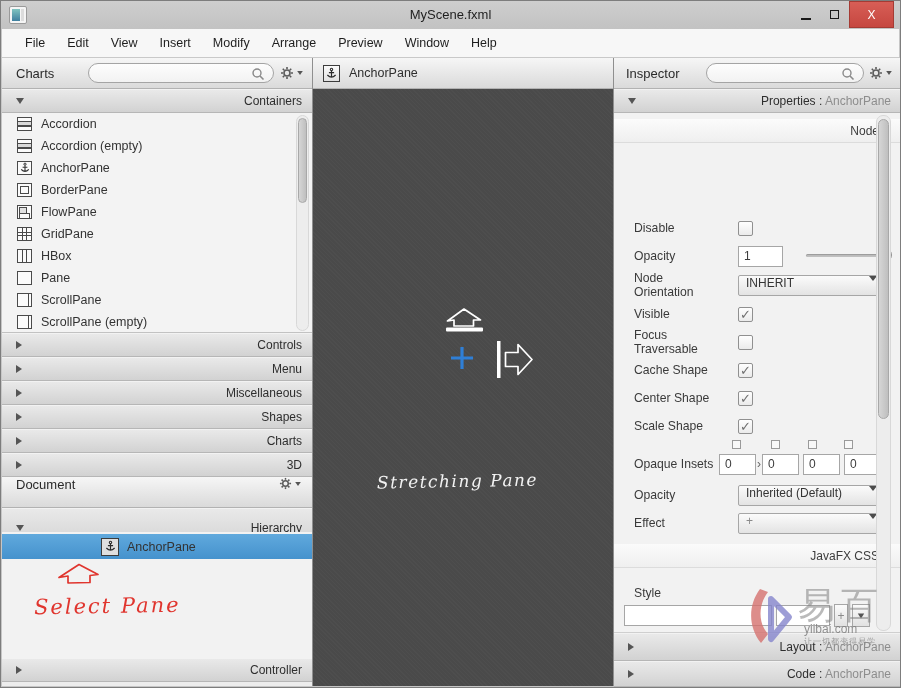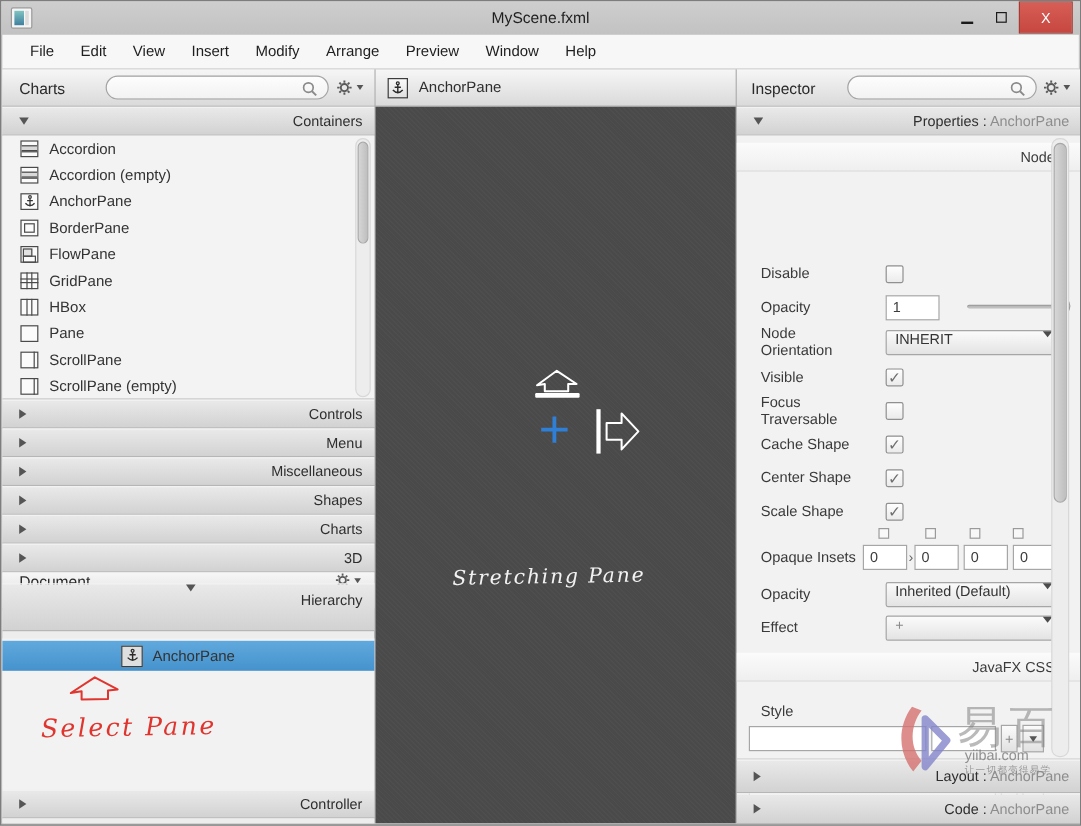--- a/index.html
+++ b/index.html
@@ -89,21 +89,21 @@
   .licon.hbox::before { content:""; position:absolute; left:4px; right:4px; top:-1px;
            bottom:-1px; border-left:1px solid #4a4a4a; border-right:1px solid #4a4a4a; }
   .licon.scrollpane::before { content:""; position:absolute; right:2px; top:-1px; bottom:-1px;
            border-left:1px solid #4a4a4a; }
   .anchor-box { display:flex; align-items:center; justify-content:center; }
   .collapsed-secs { position:absolute; left:0; top:275px; width:100%; }
   .collapsed-secs .sechdr { height:24px; }
   .doc-hdr { position:absolute; left:0; top:419px; width:100%; height:31px; display:flex;
              align-items:flex-start; padding:0 10px 0 14px; }
   .doc-hdr .ttl { font-size:13px; color:#2a2a2a; }
-  .hier-hdr { position:absolute; left:0; top:428px; width:100%; height:40px;flex-direction:column; }
+  .hier-hdr { position:absolute; left:0; top:450px; width:100%; height:40px; }
   .hier-content { position:absolute; left:0; top:474px; width:100%; height:126px; background:#f2f2f2; }
   .hier-row-sel { position:absolute; left:0; top:2px; width:100%; height:25px;
                   background:linear-gradient(#60a9dd,#4592cd); display:flex; align-items:center;
                   padding-left:99px; gap:8px; }
   .hier-row-sel .nicon { width:18px; height:18px; border:1px solid #3c3c3c; background:#dfdfdf; }
   .hier-row-sel .nlbl { font-size:12.5px; color:#333; }
   .ctrl-hdr { position:absolute; left:0; top:600px; width:100%; height:24px; }
   .left-fill { position:absolute; left:0; top:624px; width:100%; bottom:0; background:#ededed; }
 
   

